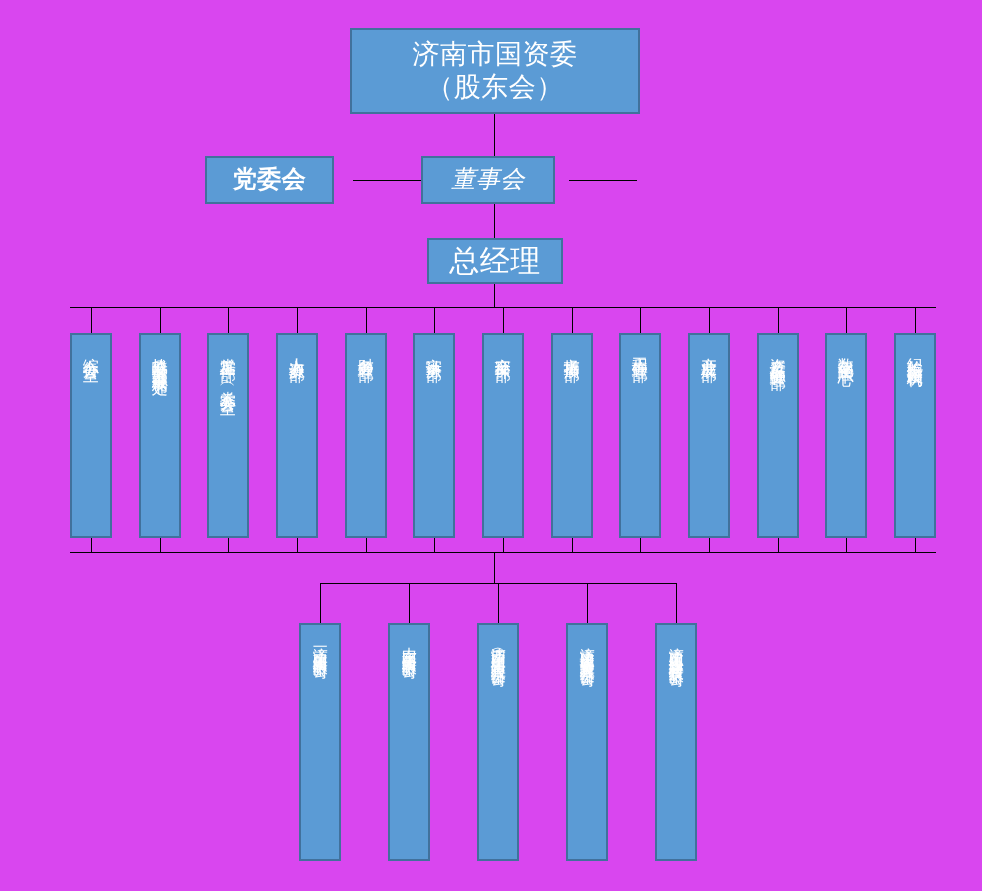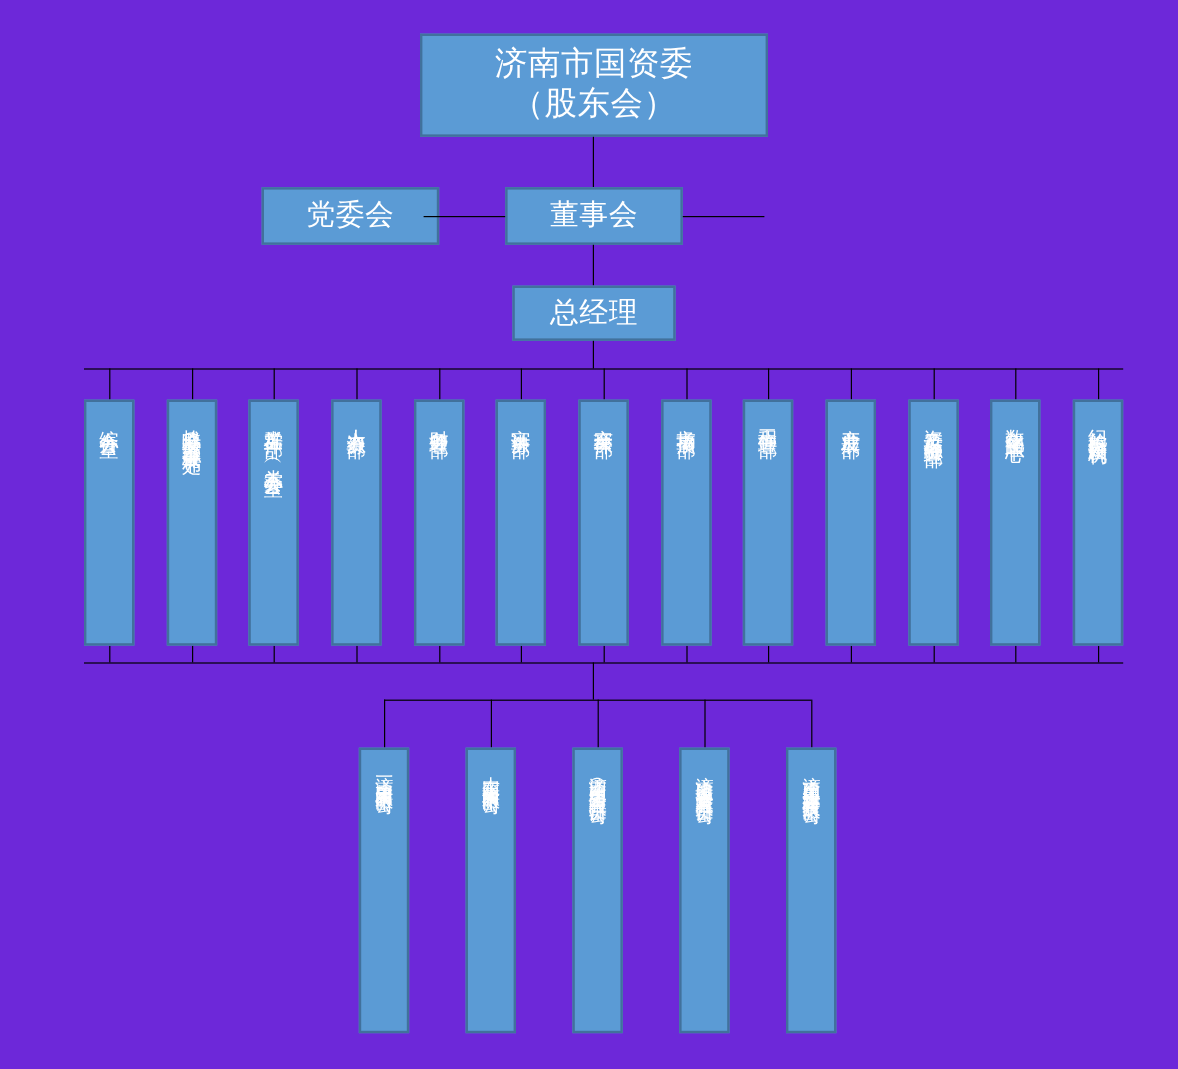--- a/index.html
+++ b/index.html
@@ -7,21 +7,21 @@
   html, body {
     margin: 0;
     padding: 0;
     background: #ffffff;
     font-family: "DejaVu Sans", "Liberation Sans", sans-serif;
   }
   #chart-root {
     position: relative;
     width: 982px;
     height: 891px;
-    background: #6d28d9;
+    background: #d946ef;
     overflow: hidden;
   }
   
   .node {
     position: absolute;
     background: #5B9BD5;
     border: 2px solid #41719C;
     color: #ffffff;
     display: flex;
     align-items: center;
@@ -43,21 +43,21 @@
     padding-top: 10px;
     letter-spacing: 2px;
   }
   .node .label {
     display: block;
     white-space: pre-line;
   }
   
   .root-node   { font-size: 27px; }
   .gov-node    { font-size: 24px; }
-  .mgr-node    { font-size: 24px; text-align: right; }
+  .mgr-node    { font-size: 30px; text-align: right; }
   .dept-node   { font-size: 16px; }
   .sub-node    { font-size: 15px; }
 
   
   .conn {
     position: absolute;
     background: #000000;
   }
   .conn.v { width: 1px; }
   .conn.h { height: 1px; }
@@ -67,25 +67,25 @@
 
 <div id="chart-root">
 
   <div class="node horizontal root-node" style="left:350px; top:28px; width:290px; height:86px;">
     <span class="label">济南市国资委
 （股东会）</span>
   </div>
 
   <div class="conn v" style="left:494px; top:114px; height:42px;"></div>
 
-  <div class="node horizontal gov-node" style="left:218px; top:156px; width:148px; height:48px;">
+  <div class="node horizontal gov-node" style="left:205px; top:156px; width:129px; height:48px;font-weight:bold;">
     <span class="label">党委会</span>
   </div>
 
-  <div class="node horizontal gov-node" style="left:421px; top:156px; width:148px; height:48px;">
+  <div class="node horizontal gov-node" style="left:421px; top:156px; width:134px; height:48px;font-style:italic;">
     <span class="label">董事会</span>
   </div>
 
 
   <div class="conn h" style="left:353px; top:180px; width:68px;"></div>
   <div class="conn h" style="left:569px; top:180px; width:68px;"></div>
 
   <div class="conn v" style="left:494px; top:204px; height:34px;"></div>
 
   <div class="node horizontal mgr-node" style="left:427px; top:238px; width:136px; height:46px;">

